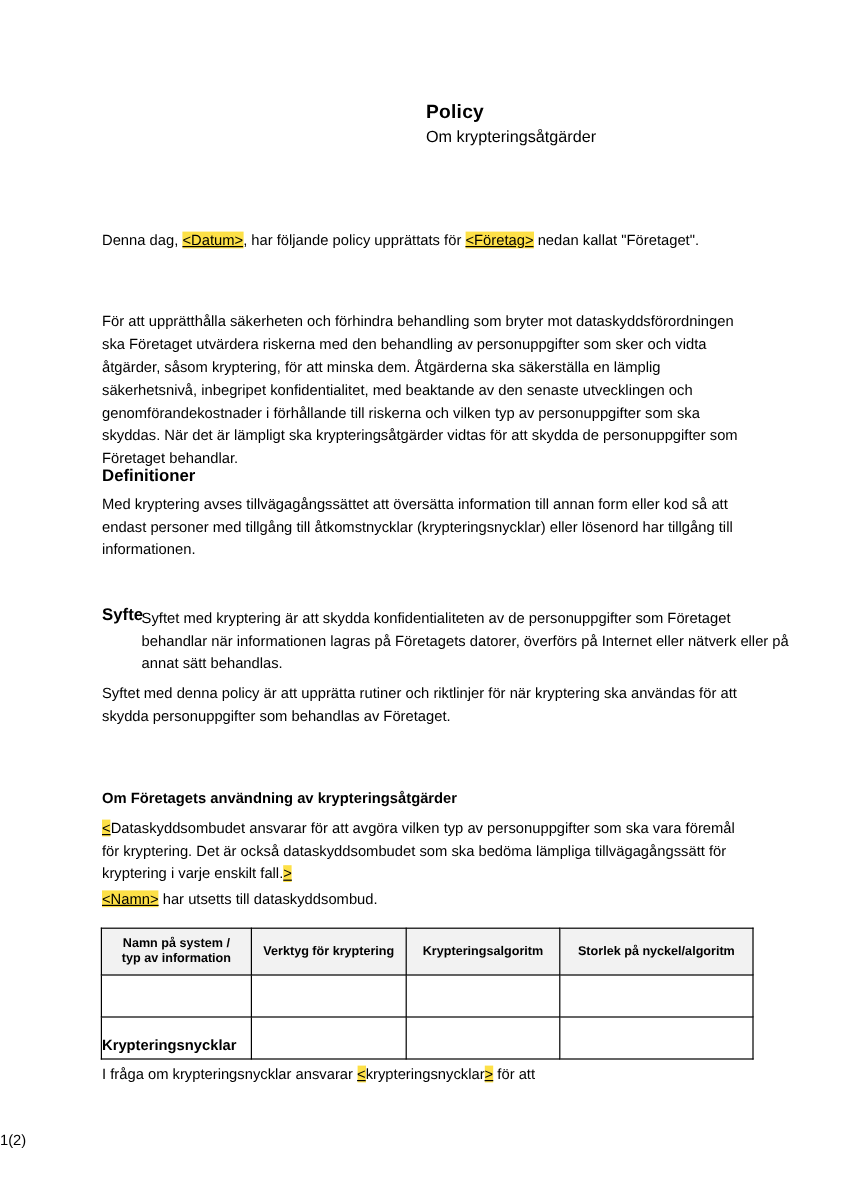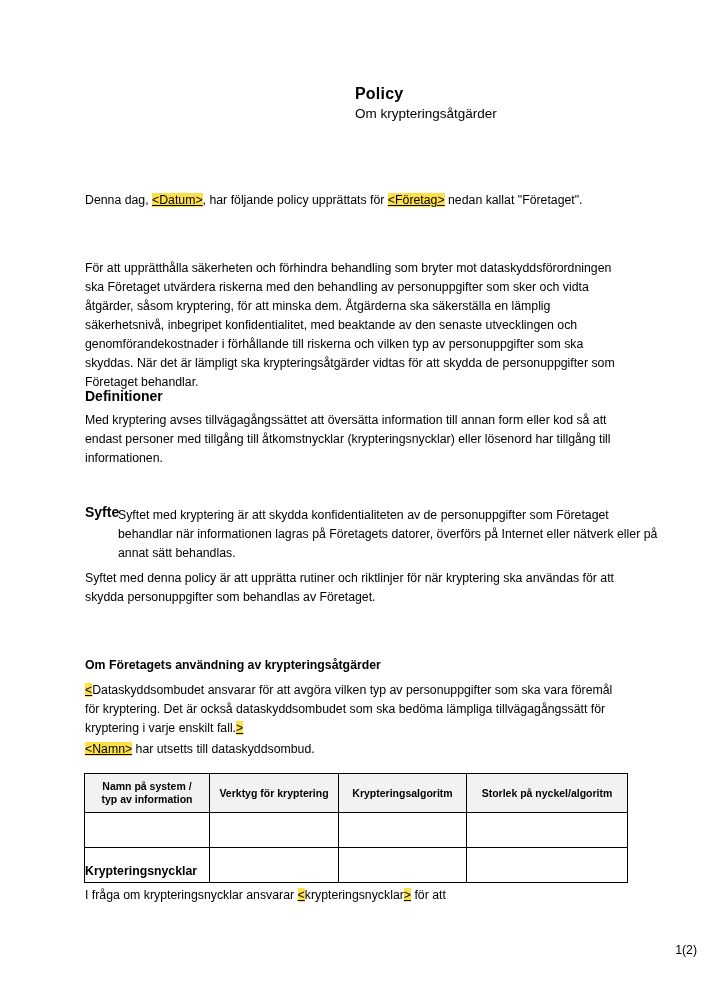--- a/index.html
+++ b/index.html
@@ -59,21 +59,21 @@
     white-space: pre-line;
     line-height: 13px;
     background: #f2f2f2;
   }
   .doc-table td {
     height: 34px;
     background: #ffffff;
   }
   .footer {
     left: 0; top: 943px; width: 697px;
-    text-align: right;
+    text-align: left;
     font-size: 12.3px;
   }
 </style>
 </head>
 <body>
 
 <div class="page">
 
   <div class="abs title">Policy</div>
   <div class="abs subtitle">Om krypteringsåtgärder</div>

